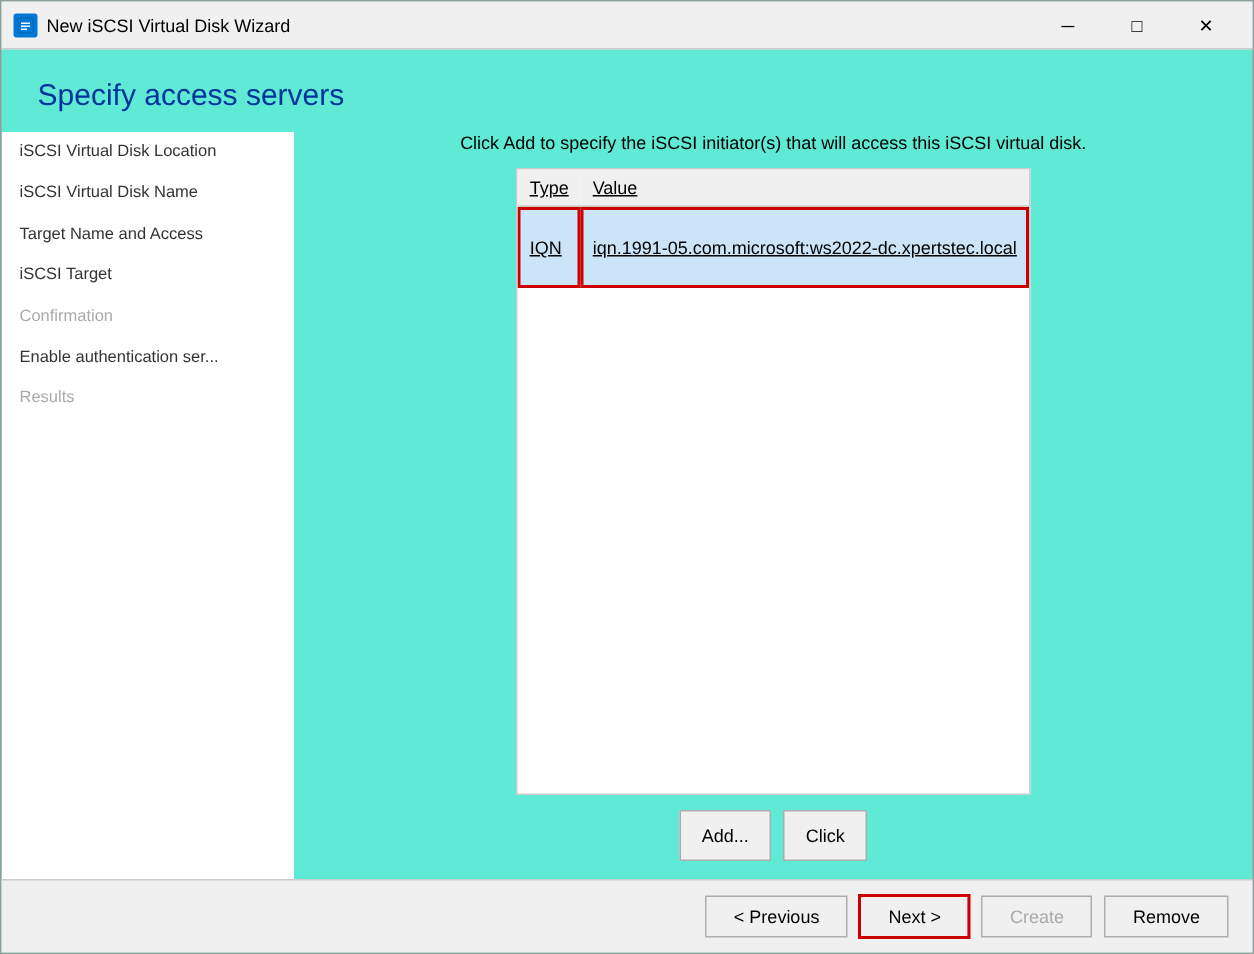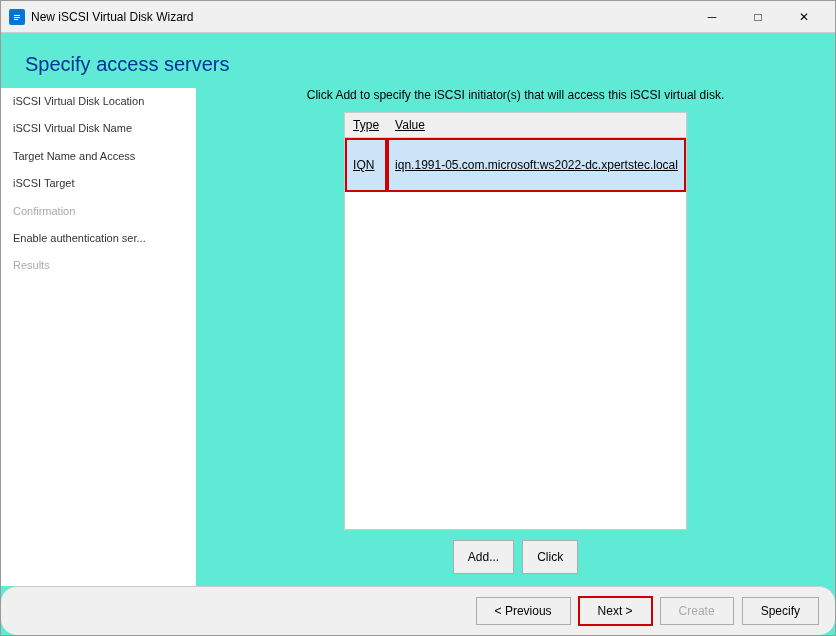--- a/index.html
+++ b/index.html
@@ -190,21 +190,20 @@
 
     .footer {
       display: flex;
       justify-content: flex-end;
       align-items: center;
       padding: 10px 16px;
       border-top: 1px solid #ccc;
       gap: 8px;
       flex-shrink: 0;
       background: #f0f0f0;
-      border-radius: 16px;
     }
 
     .footer-btn {
       padding: 5px 18px;
       font-size: 12px;
       height: 28px;
       background: #f0f0f0;
       border: 1px solid #adadad;
       cursor: pointer;
       color: #000;
@@ -297,15 +296,15 @@
           <button class="btn">Click</button>
         </div>
       </div>
     </div>
   </div>
 
   <div class="footer">
     <button class="footer-btn">&lt; Previous</button>
     <button class="footer-btn primary">Next &gt;</button>
     <button class="footer-btn disabled">Create</button>
-    <button class="footer-btn">Specify</button>
+    <button class="footer-btn">Remove</button>
   </div>
 </div>
 
 </body></html>

